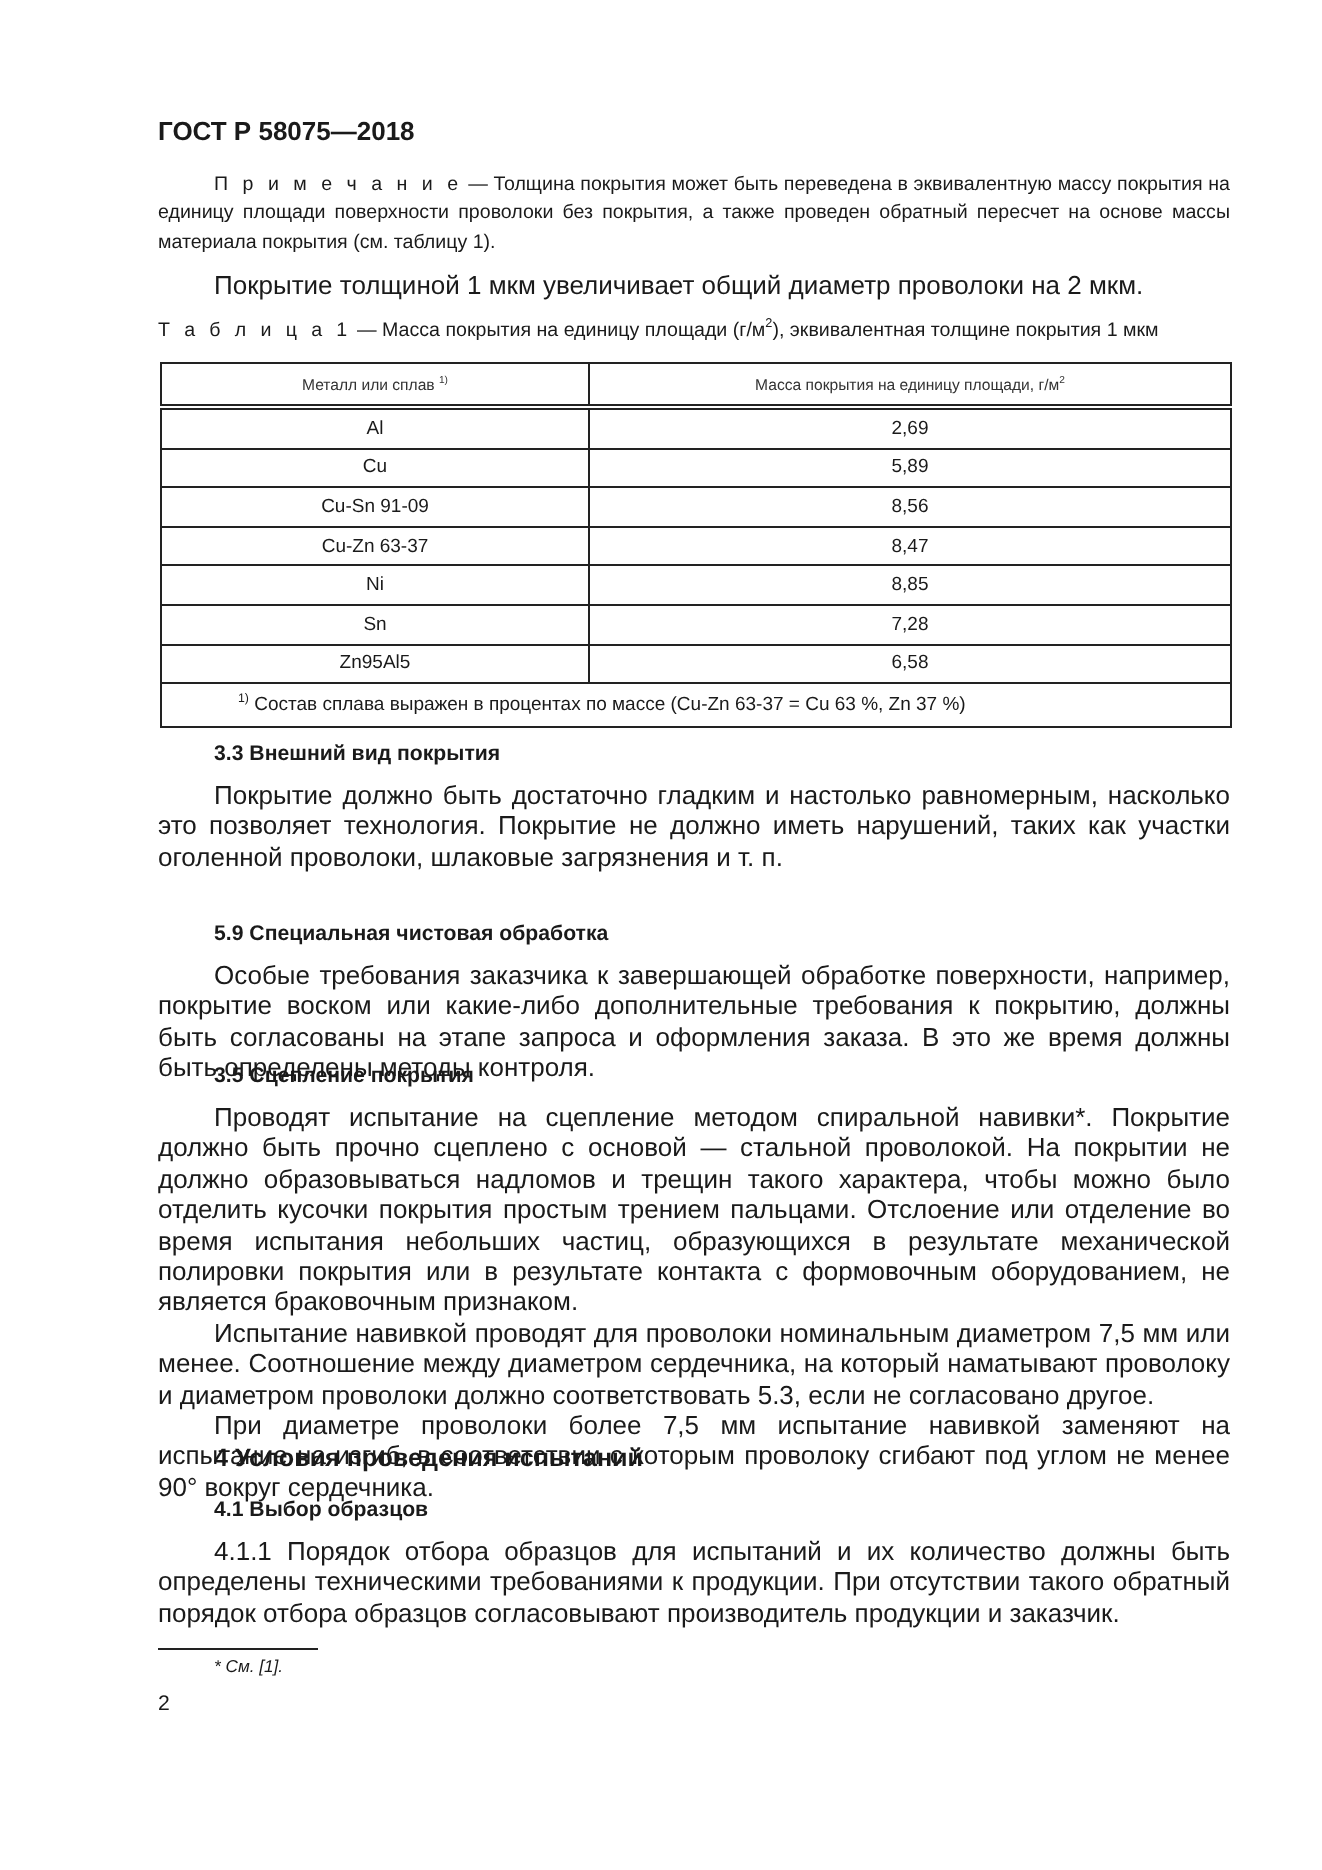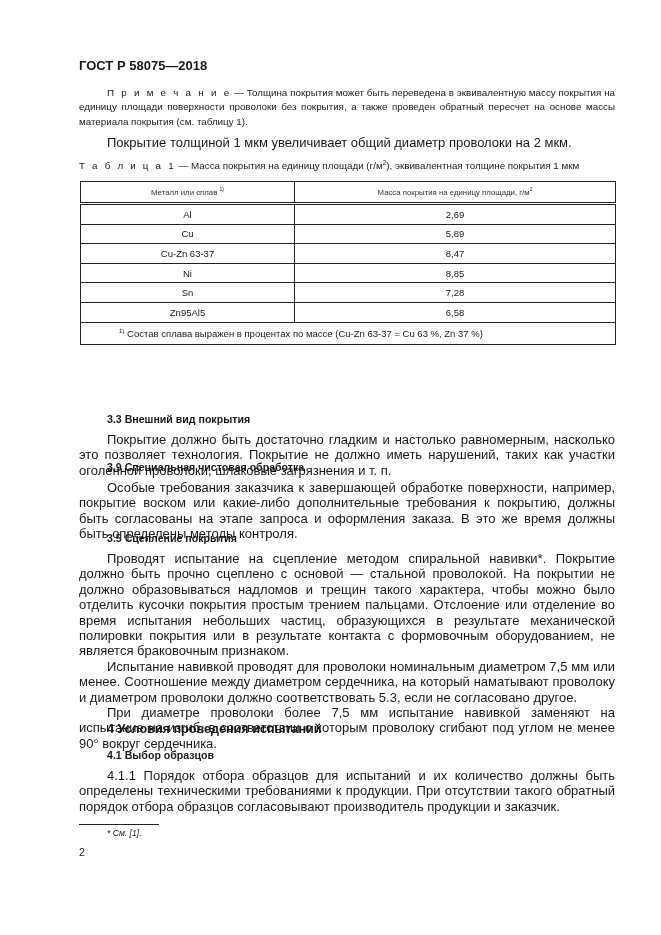--- a/index.html
+++ b/index.html
@@ -58,20 +58,24 @@
   </tr>
   <tr>
         <td>Al</td>
         <td>2,69</td>
       </tr>
   <tr>
         <td>Cu</td>
         <td>5,89</td>
       </tr>
   <tr>
+        <td>Cu-Sn 91-09</td>
+        <td>8,56</td>
+      </tr>
+  <tr>
         <td>Cu-Zn 63-37</td>
         <td>8,47</td>
       </tr>
   <tr>
         <td>Ni</td>
         <td>8,85</td>
       </tr>
   <tr>
         <td>Sn</td>
         <td>7,28</td>
@@ -79,27 +83,27 @@
   <tr>
         <td>Zn95Al5</td>
         <td>6,58</td>
       </tr>
   <tr>
     <td class="fn" colspan="2"><sup>1)</sup><span> Состав сплава выражен в процентах по массе (Cu-Zn 63-37 = Cu 63 %, Zn 37 %)</span></td>
   </tr>
 </tbody>
   </table>
 
-<div class="abs" style="top:413px;">
+<div class="abs" style="top:371px;">
   <p class="h3">3.3  Внешний вид покрытия</p>
   <p class="p indent" style="margin-top:7px;">Покрытие должно быть достаточно гладким и настолько равномерным, насколько это позволяет технология. Покрытие не должно иметь нарушений, таких как участки оголенной проволоки, шлаковые загрязнения и т. п.</p>
 </div>
 
 <div class="abs" style="top:461px;">
-  <p class="h3">3.9  Специальная чистовая обработка</p>
+  <p class="h3">5.9  Специальная чистовая обработка</p>
   <p class="p indent" style="margin-top:7px;">Особые требования заказчика к завершающей обработке поверхности, например, покрытие воском или какие-либо дополнительные требования к покрытию, должны быть согласованы на этапе запроса и оформления заказа. В это же время должны быть определены методы контроля.</p>
 </div>
 
 <div class="abs" style="top:532px;">
   <p class="h3">3.5  Сцепление покрытия</p>
   <p class="p indent" style="margin-top:7px;">Проводят испытание на сцепление методом спиральной навивки*. Покрытие должно быть прочно сцеплено с основой — стальной проволокой. На покрытии не должно образовываться надломов и трещин такого характера, чтобы можно было отделить кусочки покрытия простым трением пальцами. Отслоение или отделение во время испытания небольших частиц, образующихся в результате механической полировки покрытия или в результате контакта с формовочным оборудованием, не является браковочным признаком.</p>
   <p class="p indent">Испытание навивкой проводят для проволоки номинальным диаметром 7,5 мм или менее. Соотношение между диаметром сердечника, на который наматывают проволоку и диаметром проволоки должно соответствовать 5.3, если не согласовано другое.</p>
   <p class="p indent">При диаметре проволоки более 7,5 мм испытание навивкой заменяют на испытание на изгиб, в соответствии с которым проволоку сгибают под углом не менее 90° вокруг сердечника.</p>
 </div>
 

